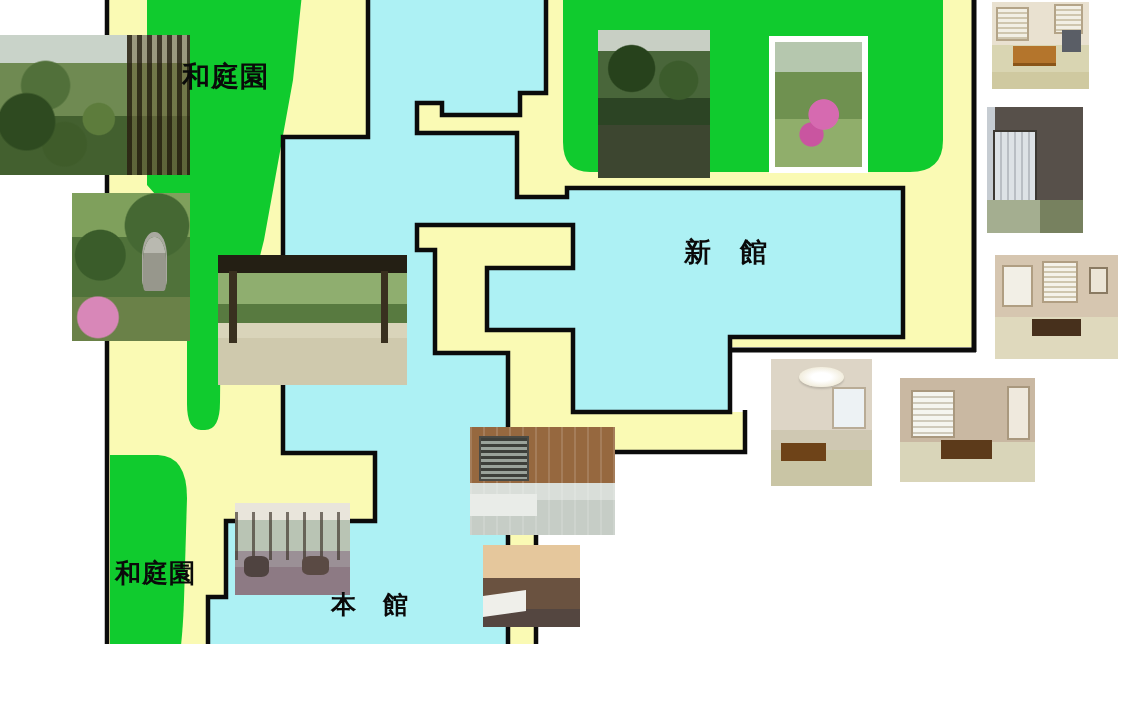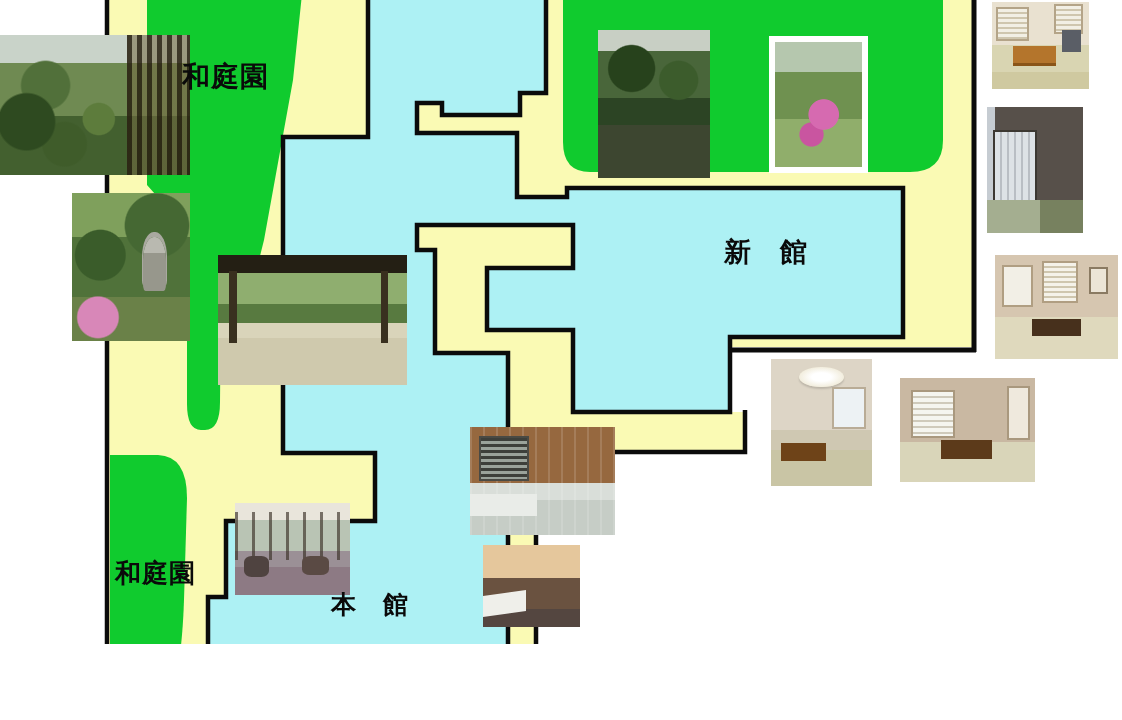--- a/index.html
+++ b/index.html
@@ -2,21 +2,21 @@
 <html><head>
 <meta charset="utf-8">
 <style>
   html,body{margin:0;padding:0;background:#ffffff;}
   #stage{position:relative;width:1122px;height:644px;overflow:hidden;background:#ffffff;
          font-family:"Liberation Sans","DejaVu Sans",sans-serif;padding-left:41px;}
   #mapsvg{position:absolute;left:0;top:0;z-index:1;}
   .lbl{position:absolute;z-index:6;font-weight:bold;color:#0a0a0a;white-space:nowrap;
        letter-spacing:1px;line-height:1;}
   #lbl-garden-top{left:182px;top:63px;font-size:28px;}
-  #lbl-new-wing{left:724px;top:239px;font-size:27px;}
+  #lbl-new-wing{left:684px;top:239px;font-size:27px;}
   #lbl-main-wing{left:331px;top:592px;font-size:25px;}
   #lbl-garden-bottom{left:115px;top:560px;font-size:26px;}
   
   .ph{position:absolute;z-index:4;overflow:hidden;}
   .ph i{position:absolute;display:block;}
   .p1{left:0;top:35px;width:190px;height:140px;
       background:
         radial-gradient(circle at 14% 62%, #2e4a20 0 15%, rgba(0,0,0,0) 16%),
         radial-gradient(circle at 34% 78%, #3f5c2a 0 13%, rgba(0,0,0,0) 14%),
         radial-gradient(circle at 52% 60%, #5d7c3c 0 12%, rgba(0,0,0,0) 13%),

